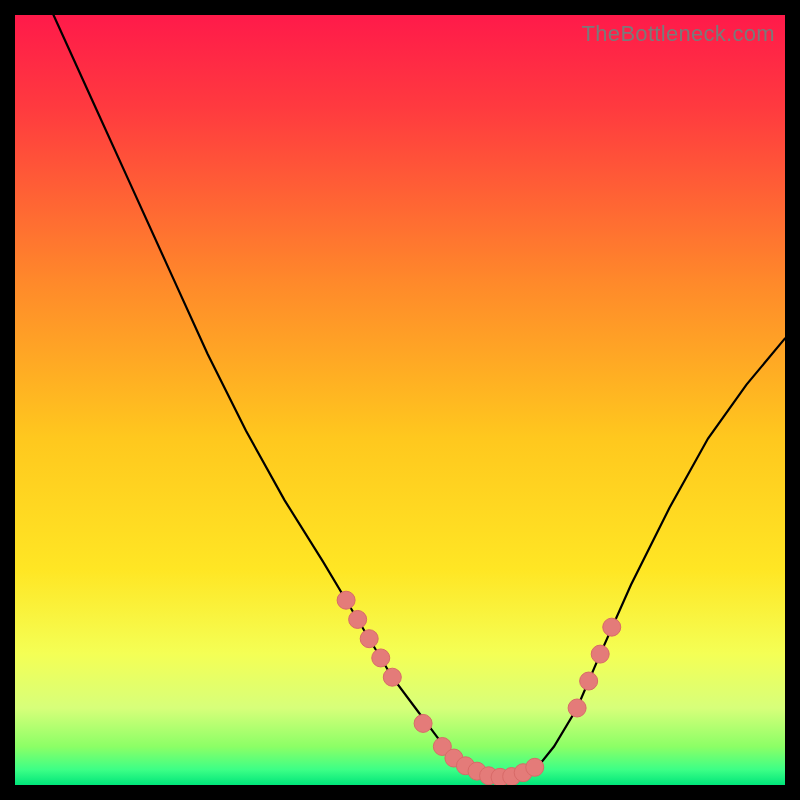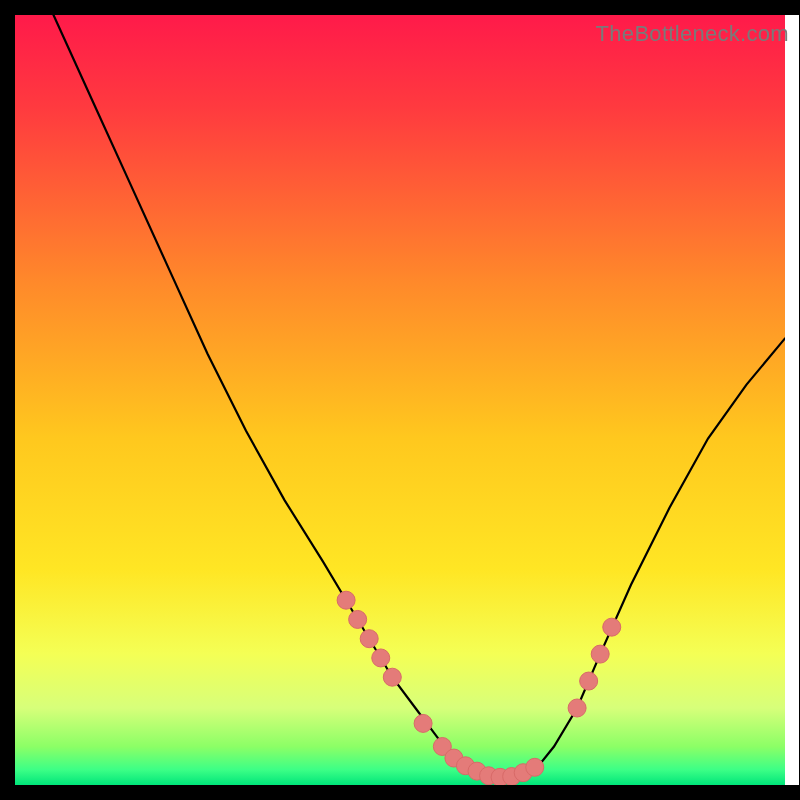--- a/index.html
+++ b/index.html
@@ -11,21 +11,20 @@
     overflow: hidden;
     font-family: Arial, Helvetica, sans-serif;
   }
   .chart-frame {
     position: absolute;
     left: 15px;
     top: 15px;
     width: 770px;
     height: 770px;
     background: #ffffff;
-    padding-left: 14px;
   }
   .plot-area {
     position: absolute;
     left: 0;
     top: 0;
     width: 770px;
     height: 770px;
   }
   .watermark {
     position: absolute;

